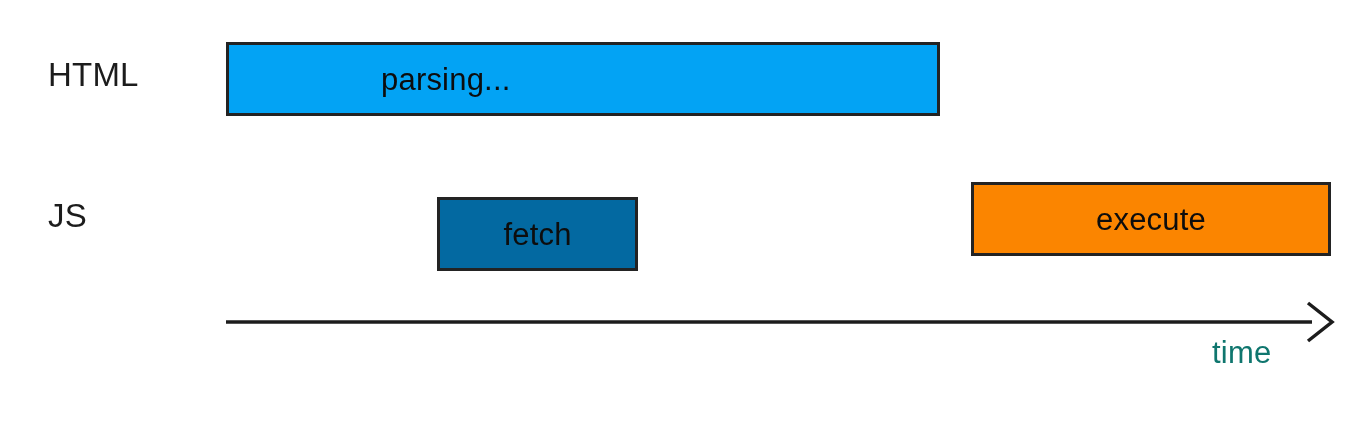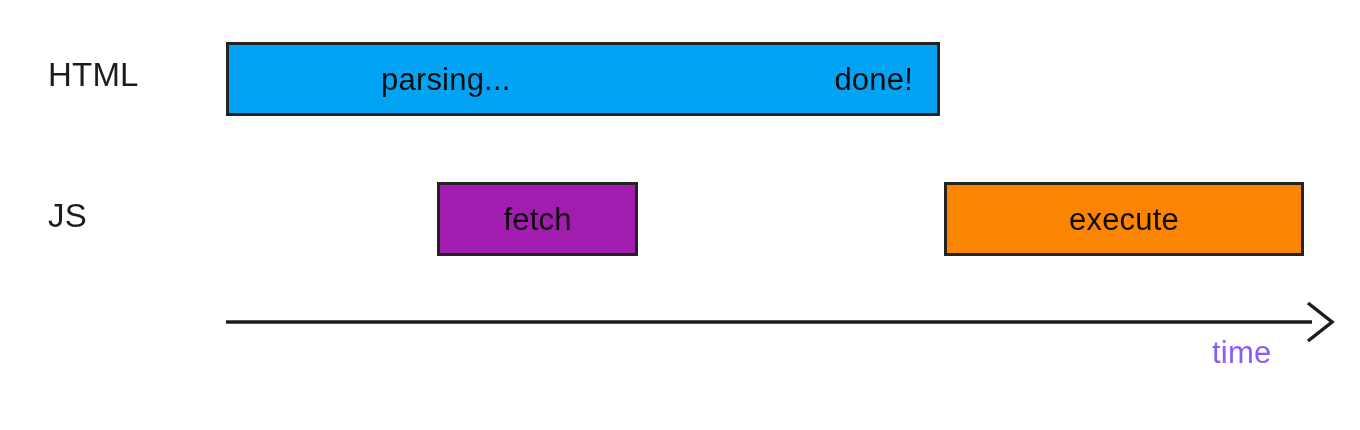--- a/index.html
+++ b/index.html
@@ -45,21 +45,21 @@
     width: 714px;
     height: 74px;
   }
   #bar-fetch {
     left: 437px;
     top: 182px;
     width: 201px;
     height: 74px;
   }
   #bar-execute {
-    left: 944px;
+    left: 971px;
     top: 182px;
     width: 360px;
     height: 74px;
   }
 
   .bar-text {
     font-size: 31px;
     line-height: 31px;
     color: #0d0d0d;
     white-space: nowrap;
@@ -87,40 +87,39 @@
     top: 295px;
     width: 1120px;
     height: 56px;
   }
   #time-label {
     position: absolute;
     left: 1212px;
     top: 337px;
     font-size: 31px;
     line-height: 31px;
-    color: #8b5cf6;
+    color: #0f766e;
     white-space: nowrap;
     letter-spacing: 0.2px;
   }
 </style>
 </head>
 <body>
 
 <div id="canvas">
 
   <div class="row-label" id="label-html">HTML</div>
 
   <div class="bar" id="bar-html" style="background:#03a3f4;padding-left:20px;">
     <span class="bar-text" id="html-parsing">parsing...</span>
-    <span class="bar-text" id="html-done">done!</span>
   </div>
 
   <div class="row-label" id="label-js">JS</div>
 
-  <div class="bar" id="bar-fetch" style="background:#a21caf;">
+  <div class="bar" id="bar-fetch" style="background:#0369a1;margin-top:15px;">
     <span class="bar-text">fetch</span>
   </div>
 
   <div class="bar" id="bar-execute" style="background:#fb8500;">
     <span class="bar-text">execute</span>
   </div>
 
   <svg id="time-axis" viewBox="0 0 1120 56">
     <line x1="6" y1="27" x2="1092" y2="27" stroke="#1c1c1c" stroke-width="3.5"></line>
     <polyline points="1088,8 1112,27 1088,46" fill="none" stroke="#1c1c1c" stroke-width="3.5" stroke-linecap="butt" stroke-linejoin="miter"></polyline>

